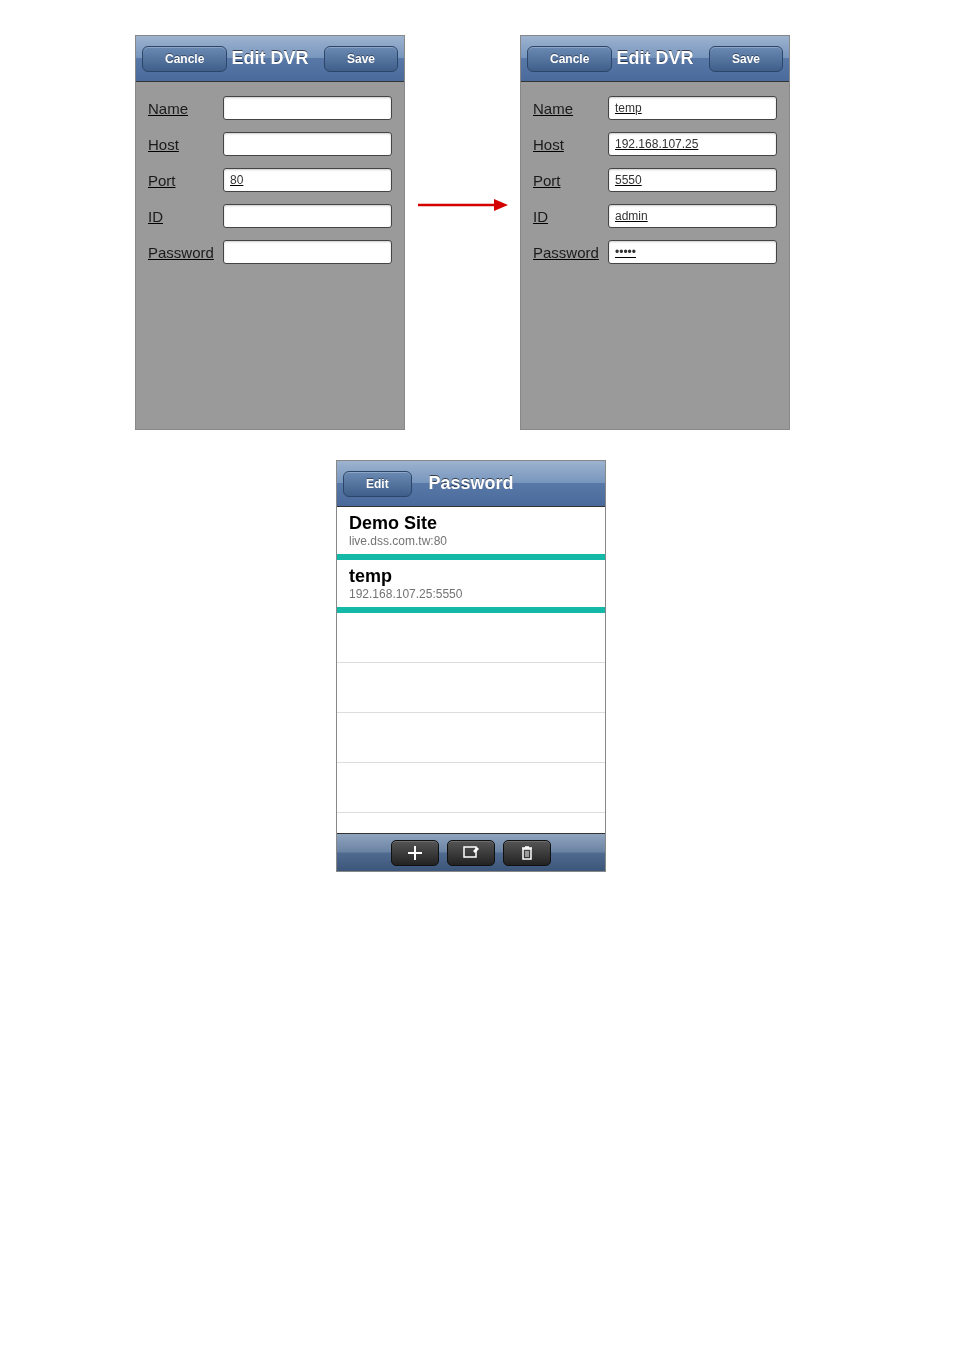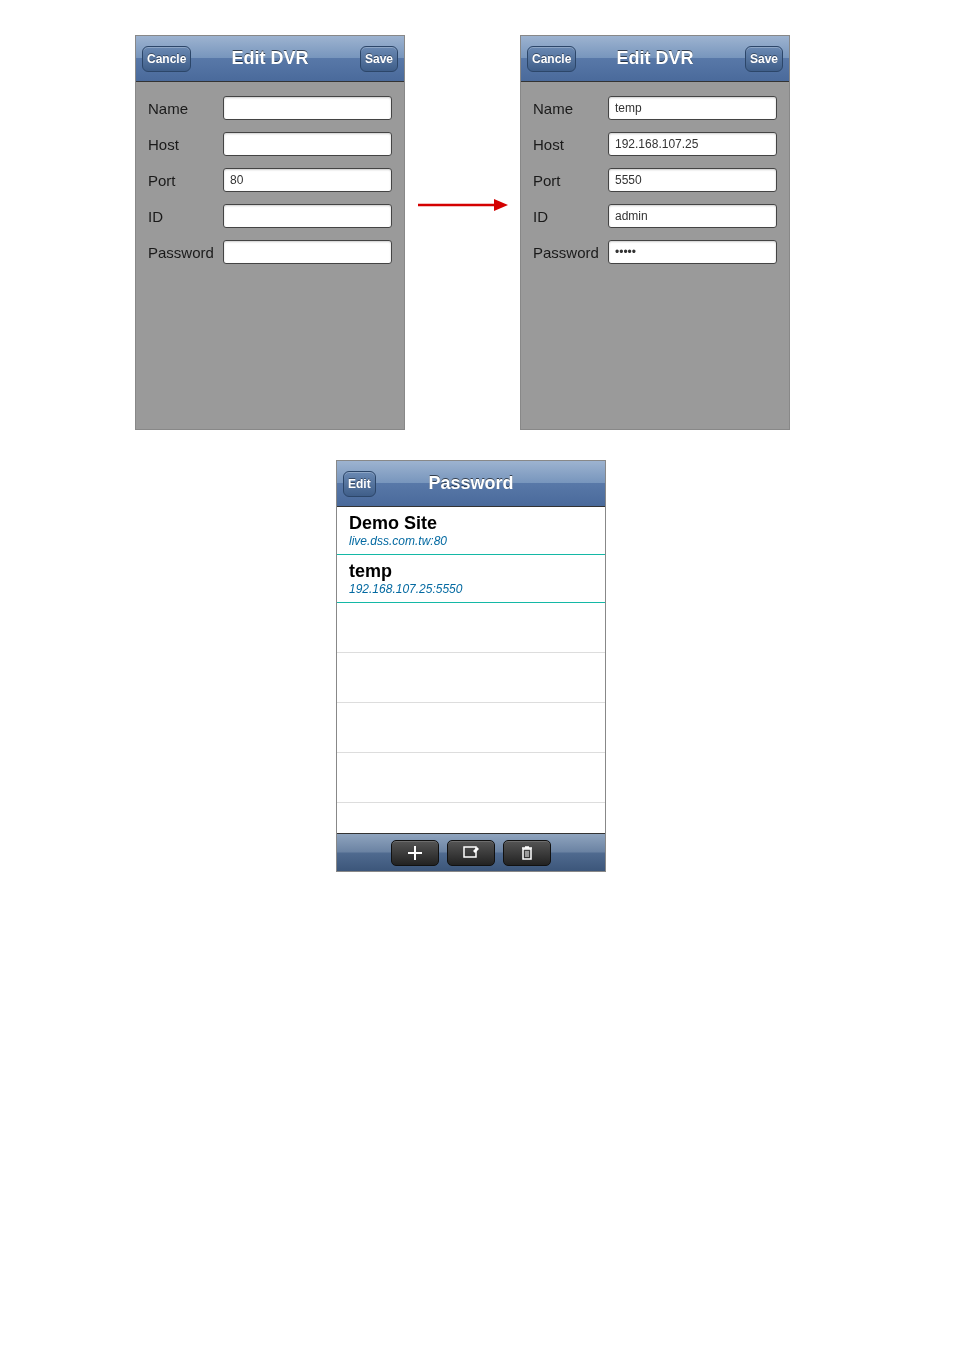--- a/index.html
+++ b/index.html
@@ -41,36 +41,37 @@
       pointer-events: none;
     }
     
     .nav-btn {
       background: linear-gradient(to bottom, #6a89b3, #3f5e89);
       border: 1px solid #2c4669;
       border-radius: 6px;
       color: #fff;
       font-size: 12px;
       font-weight: bold;
-      padding: 5px 4px;
+      padding: 5px 22px;
       text-shadow: 0 -1px 0 rgba(0,0,0,0.4);
       box-shadow: inset 0 1px 0 rgba(255,255,255,0.25);
       z-index: 2;
       cursor: pointer;
     }
     
     .form-body {
       background: #9a9a9a;
       padding: 8px 12px;
     }
     
     .form-row {
       display: flex;
       align-items: center;
       height: 36px;
+      text-decoration: underline;
     }
     
     .form-label {
       width: 80px;
       color: #1a1a1a;
       font-size: 15px;
     }
     
     .form-input {
       flex: 1;
@@ -90,35 +91,34 @@
       top: 195px;
       width: 92px;
       height: 20px;
     }
     
     .list-body {
       background: #fff;
     }
     
     .list-row {
-      border-bottom: 1px solid #14b8a6;
+      border-bottom: 6px solid #14b8a6;
       padding: 6px 12px;
       min-height: 46px;
     }
     
     .list-title {
       font-size: 18px;
       font-weight: bold;
       color: #000;
     }
     
     .list-sub {
       font-size: 12px;
-      color: #0369a1;
-      font-style: italic;
+      color: #737373;
     }
     
     .list-empty {
       height: 50px;
       border-bottom: 1px solid #ddd;
     }
     
     .toolbar {
       position: absolute;
       bottom: 0;

